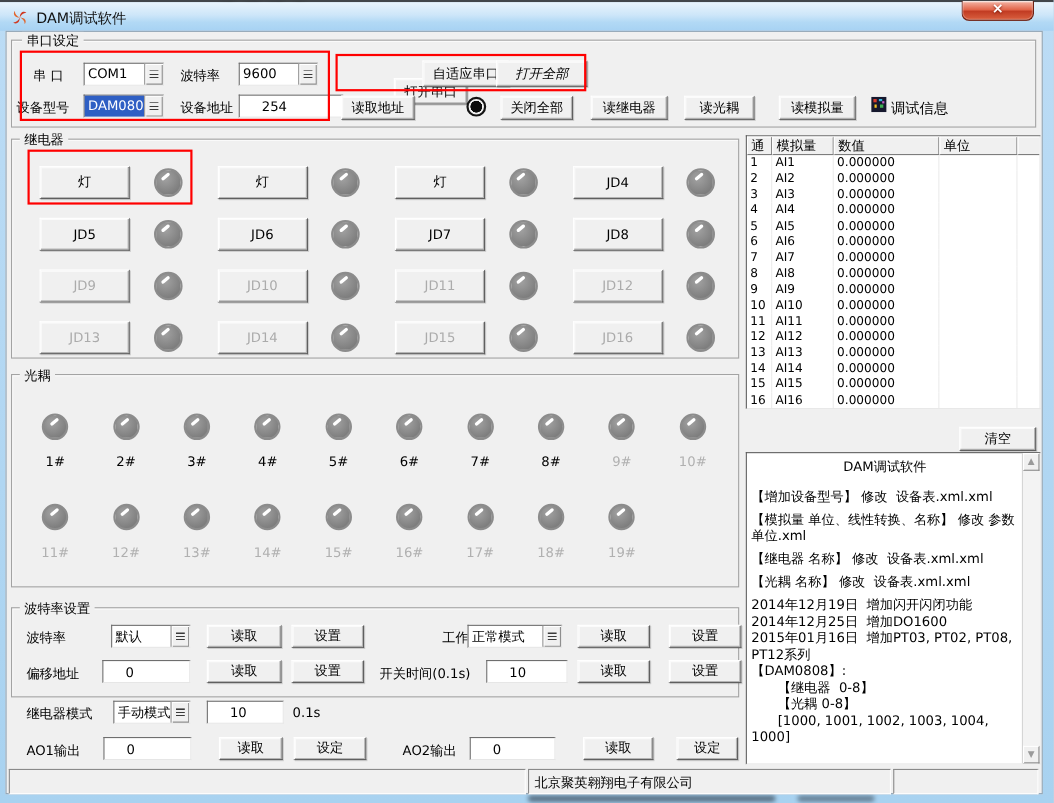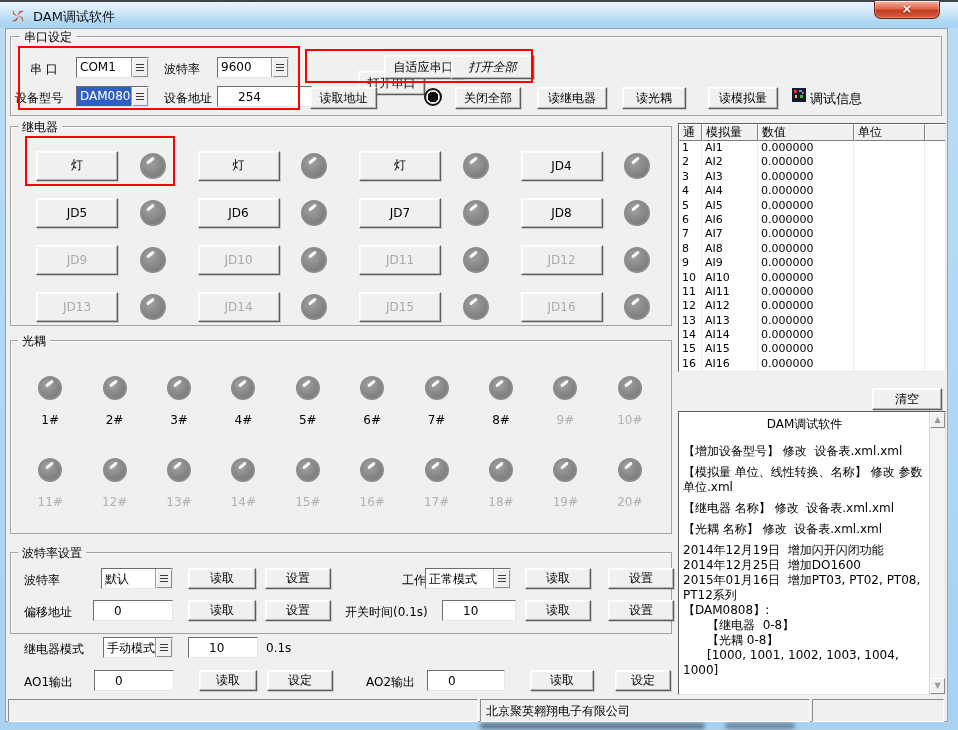--- a/index.html
+++ b/index.html
@@ -272,24 +272,20 @@
         <span class="opto-label disabled-text">17#</span>
       </div>
       <div class="opto-cell">
         <span class="led led-24"></span>
         <span class="opto-label disabled-text">18#</span>
       </div>
       <div class="opto-cell">
         <span class="led led-24"></span>
         <span class="opto-label disabled-text">19#</span>
       </div>
-      <div class="opto-cell">
-        <span class="led led-24"></span>
-        <span class="opto-label disabled-text">20#</span>
-      </div>
     </div>
 
   <div id="analog-table">
     <div id="analog-table-header">
         <div class="th col0">通</div>
         <div class="th col1">模拟量</div>
         <div class="th col2">数值</div>
         <div class="th col3">单位</div>
         <div class="th col4"></div>
       </div>

